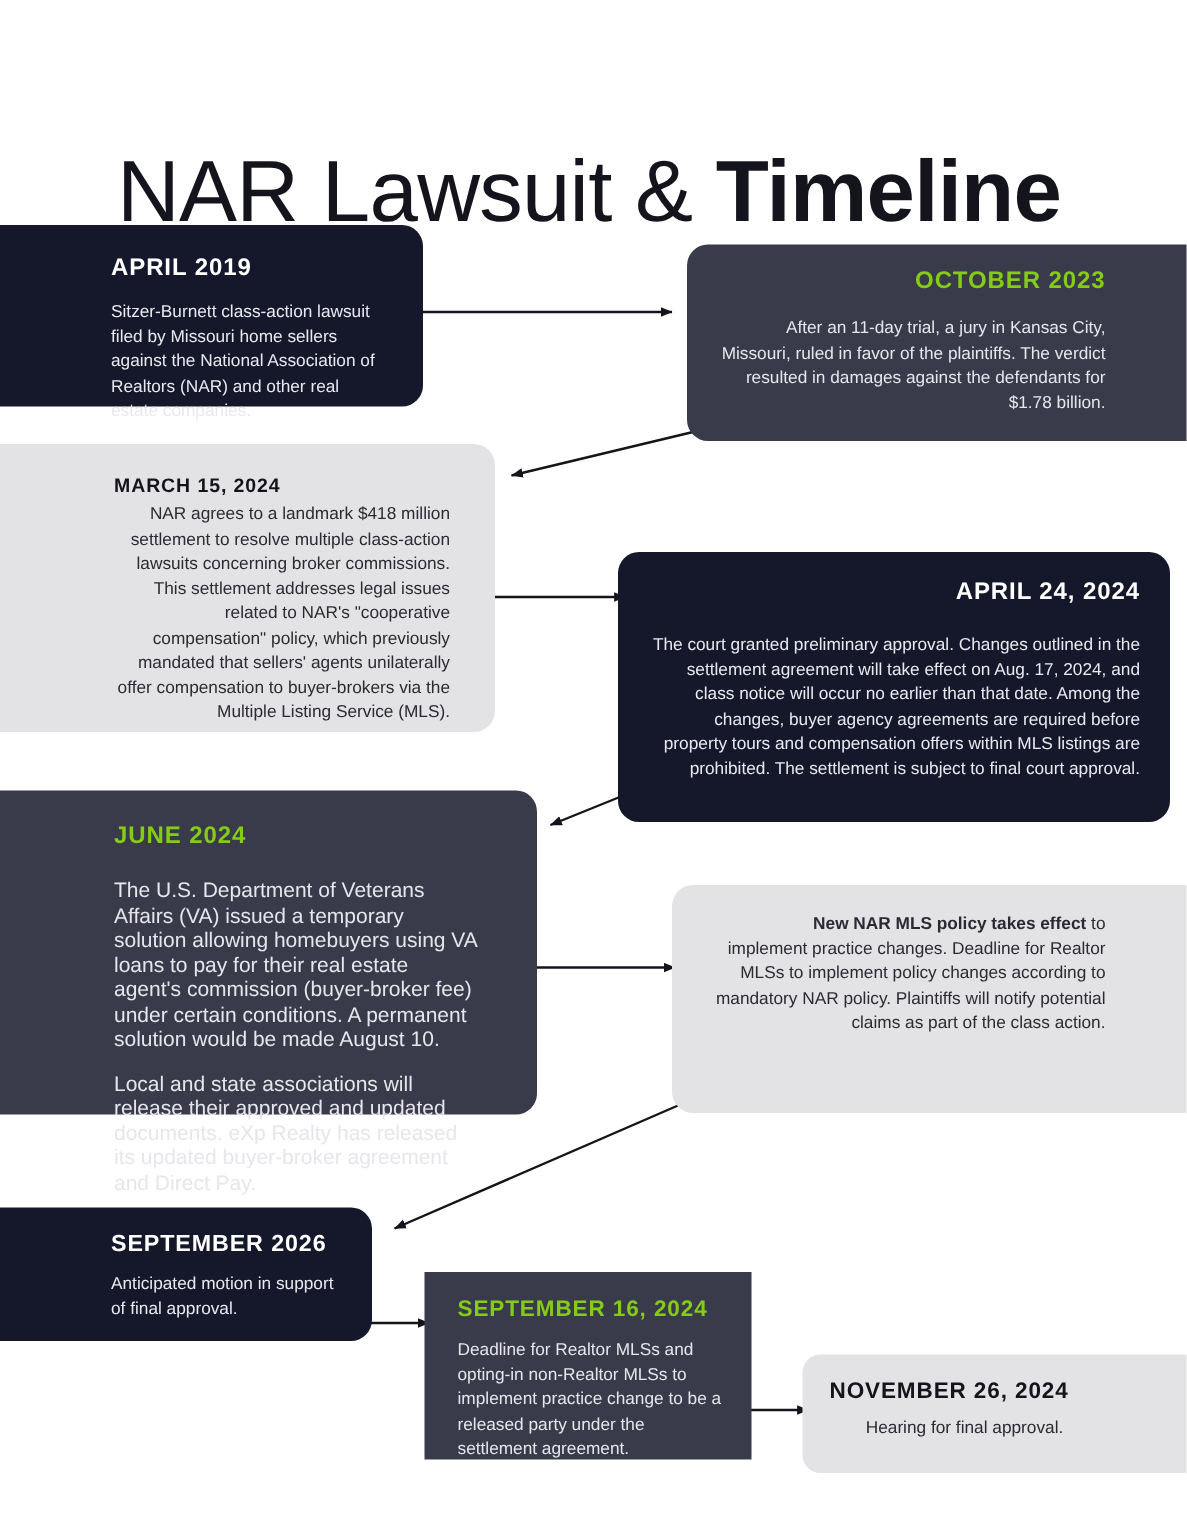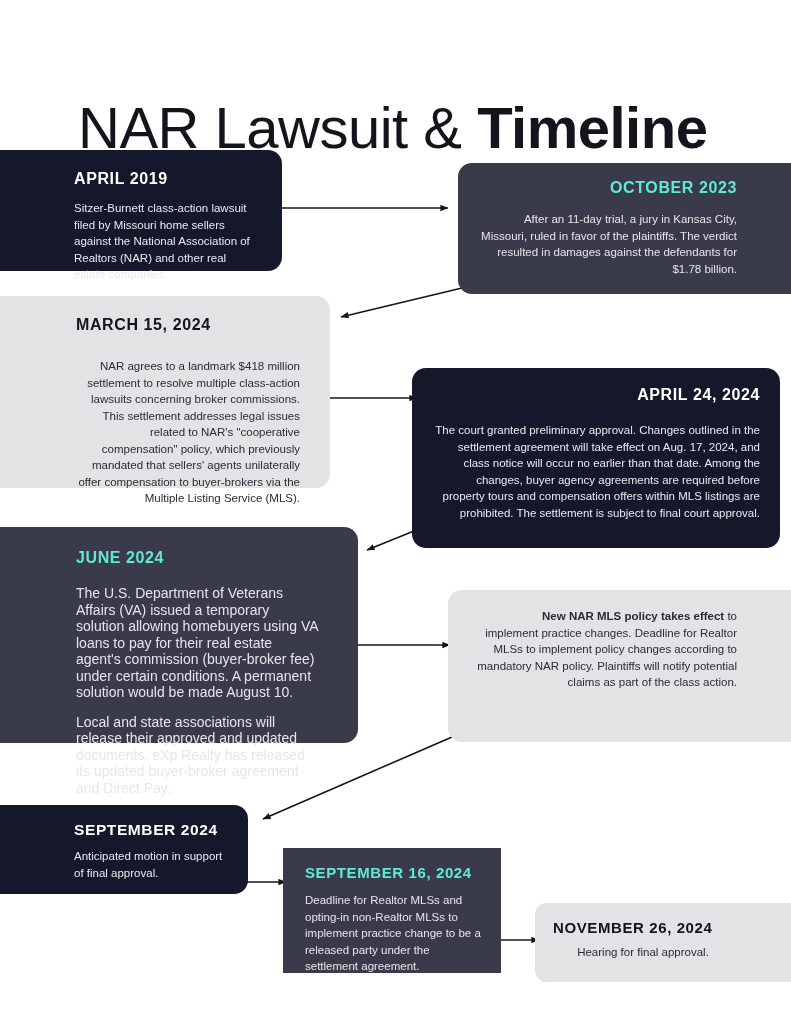--- a/index.html
+++ b/index.html
@@ -61,21 +61,21 @@
     margin: 0 0 11px 0;
   }
   .card p:last-child { margin-bottom: 0; }
 
   
   .t-navy  { background: #15182b; color: #ffffff; }
   .t-navy .date { color: #ffffff; }
   .t-navy p { color: #e9e9ef; }
 
   .t-slate { background: #393a4a; color: #ffffff; }
-  .t-slate .date { color: #5eead4; }
+  .t-slate .date { color: #84cc16; }
   .t-slate p { color: #e6e6ec; }
 
   .t-light { background: #e3e3e5; color: #1a1a22; }
   .t-light .date { color: #14141c; }
   .t-light p { color: #2a2a33; text-align: right; }
 
   .align-left  { text-align: left; }
   .align-right { text-align: right; }
 
   
@@ -94,21 +94,21 @@
     left: 458px; top: 163px; width: 357px; height: 131px;
     padding: 16px 78px 16px 22px;
   }
   #card-october-2023 .date { font-size: 16px; margin-bottom: 14px; }
   #card-october-2023 p { font-size: 11.5px; line-height: 16.5px; }
 
   #card-march-2024 {
     left: -40px; top: 296px; width: 370px; height: 192px;
     padding: 20px 30px 18px 116px;
   }
-  #card-march-2024 .date { font-size: 16px; margin-bottom: 24px; }
+  #card-march-2024 .date { font-size: 13px; margin-bottom: 4px; }
   #card-march-2024 p { font-size: 11.5px; line-height: 16.5px; }
 
   #card-april-24-2024 {
     left: 412px; top: 368px; width: 368px; height: 180px;
     padding: 18px 20px 16px 22px;
   }
   #card-april-24-2024 .date { font-size: 16px; margin-bottom: 18px; }
   #card-april-24-2024 p { font-size: 11.5px; line-height: 16.5px; }
 
   #card-june-2024 {
@@ -223,21 +223,21 @@
     <div class="date">JUNE 2024</div>
     <p>The U.S. Department of Veterans Affairs (VA) issued a temporary solution allowing homebuyers using VA loans to pay for their real estate agent's commission (buyer-broker fee) under certain conditions. A permanent solution would be made August 10.</p>
     <p>Local and state associations will release their approved and updated documents. eXp Realty has released its updated buyer-broker agreement and Direct Pay.</p>
   </div>
 
   <div id="card-august-2024" class="card t-light align-right bleed-right">
     <p><span class="strong">New NAR MLS policy takes effect</span><span> to implement practice changes. Deadline for Realtor MLSs to implement policy changes according to mandatory NAR policy. Plaintiffs will notify potential claims as part of the class action.</span></p>
   </div>
 
   <div id="card-september-2024" class="card t-navy align-left bleed-left">
-    <div class="date">SEPTEMBER 2024</div>
+    <div class="date">SEPTEMBER 2026</div>
     <p>Anticipated motion in support of final approval.</p>
   </div>
 
   <div id="card-september-16-2024" class="card t-slate align-left">
     <div class="date">SEPTEMBER 16,  2024</div>
     <p>Deadline for Realtor MLSs and opting-in non-Realtor MLSs to implement practice change to be a released party under the settlement agreement.</p>
   </div>
 
   <div id="card-november-2024" class="card t-light align-left bleed-right">
     <div class="date">NOVEMBER 26, 2024</div>

